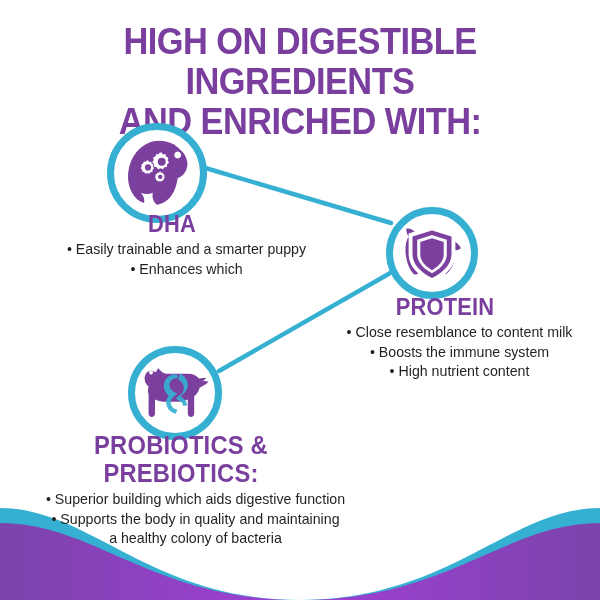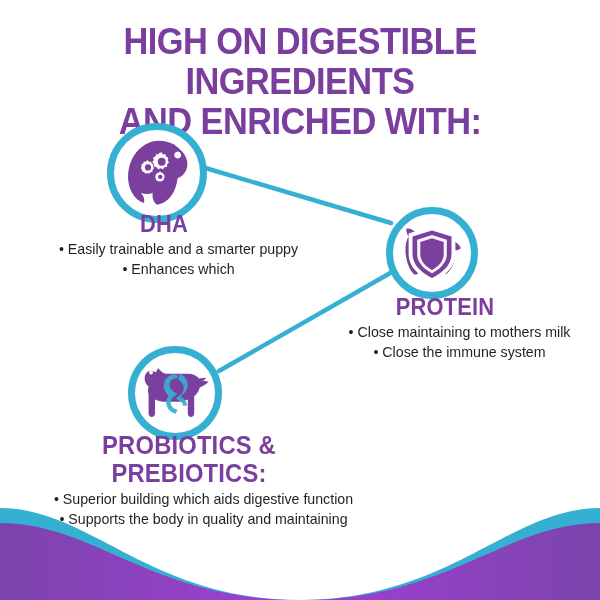--- a/index.html
+++ b/index.html
@@ -95,23 +95,23 @@
     font-size: 14.2px;
     line-height: 1.38;
     font-weight: 500;
   }
   .bullets li { white-space: pre-line; padding-left: 29px; }
   .bullets li::before {
     content: "\2022\00a0";
   }
   .bullets li.nobullet::before { content: ""; }
 
-  #block-dha        { left: 4px;   top: 212px; width: 320px; }
+  #block-dha        { left: 12px;   top: 212px; width: 320px; }
   #block-protein    { left: 295px; top: 295px; width: 300px; }
-  #block-probiotics { left: 24px;  top: 432px; width: 330px; }
+  #block-probiotics { left: 16px;  top: 432px; width: 330px; }
 </style>
 </head>
 <body>
 
 <div id="infographic">
 
   <div class="headline">HIGH ON DIGESTIBLE INGREDIENTS
 AND ENRICHED WITH:</div>
 
   <svg class="layer-svg svg-waves" viewBox="0 0 600 600">
@@ -208,26 +208,28 @@
     <div class="block-title">DHA</div>
     <ul class="bullets">
       <li>Easily trainable and a smarter puppy</li>
       <li>Enhances which</li>
     </ul>
   </div>
 
   <div class="block" id="block-protein">
     <div class="block-title">PROTEIN</div>
     <ul class="bullets">
-      <li>Close maintaining to mothers milk</li>
-      <li>Close the immune system</li>
+      <li>Close resemblance to content milk</li>
+      <li>Boosts the immune system</li>
+      <li>High nutrient content</li>
     </ul>
   </div>
 
   <div class="block" id="block-probiotics">
     <div class="block-title wide">PROBIOTICS &amp; PREBIOTICS:</div>
     <ul class="bullets">
       <li>Superior building which aids digestive function</li>
       <li>Supports the body in quality and maintaining</li>
+      <li class="nobullet">a healthy colony of bacteria</li>
     </ul>
   </div>
 
 </div>
 
 </body></html>

